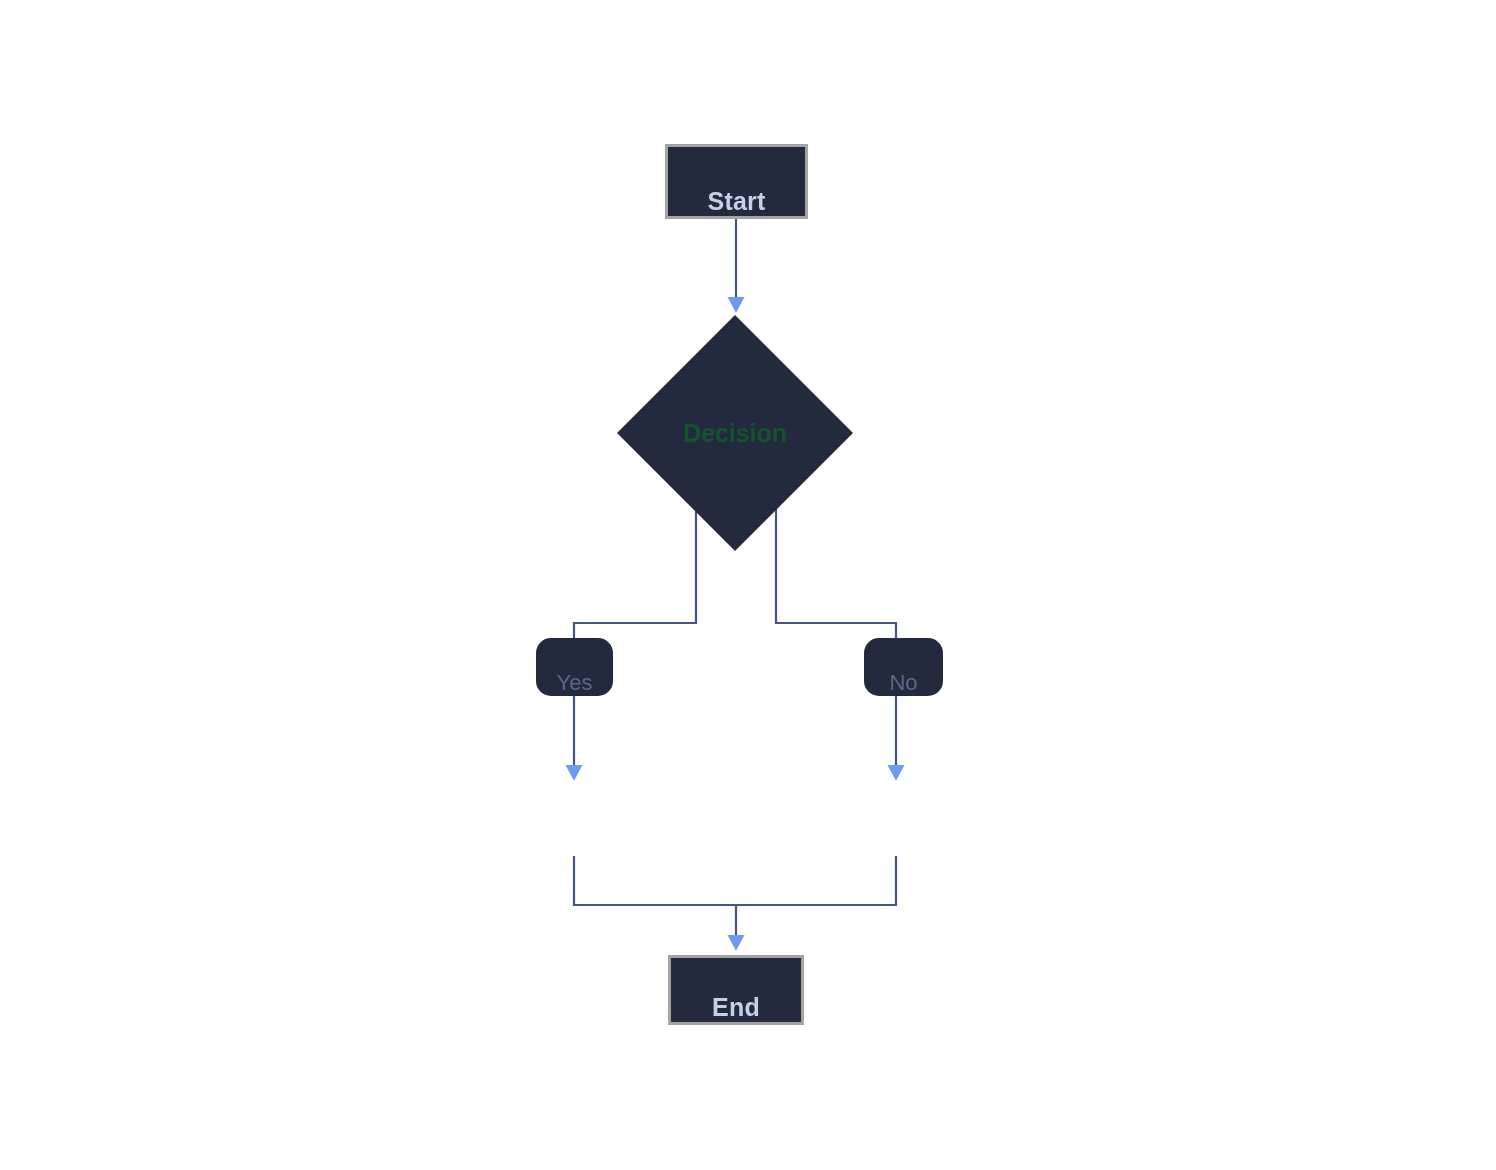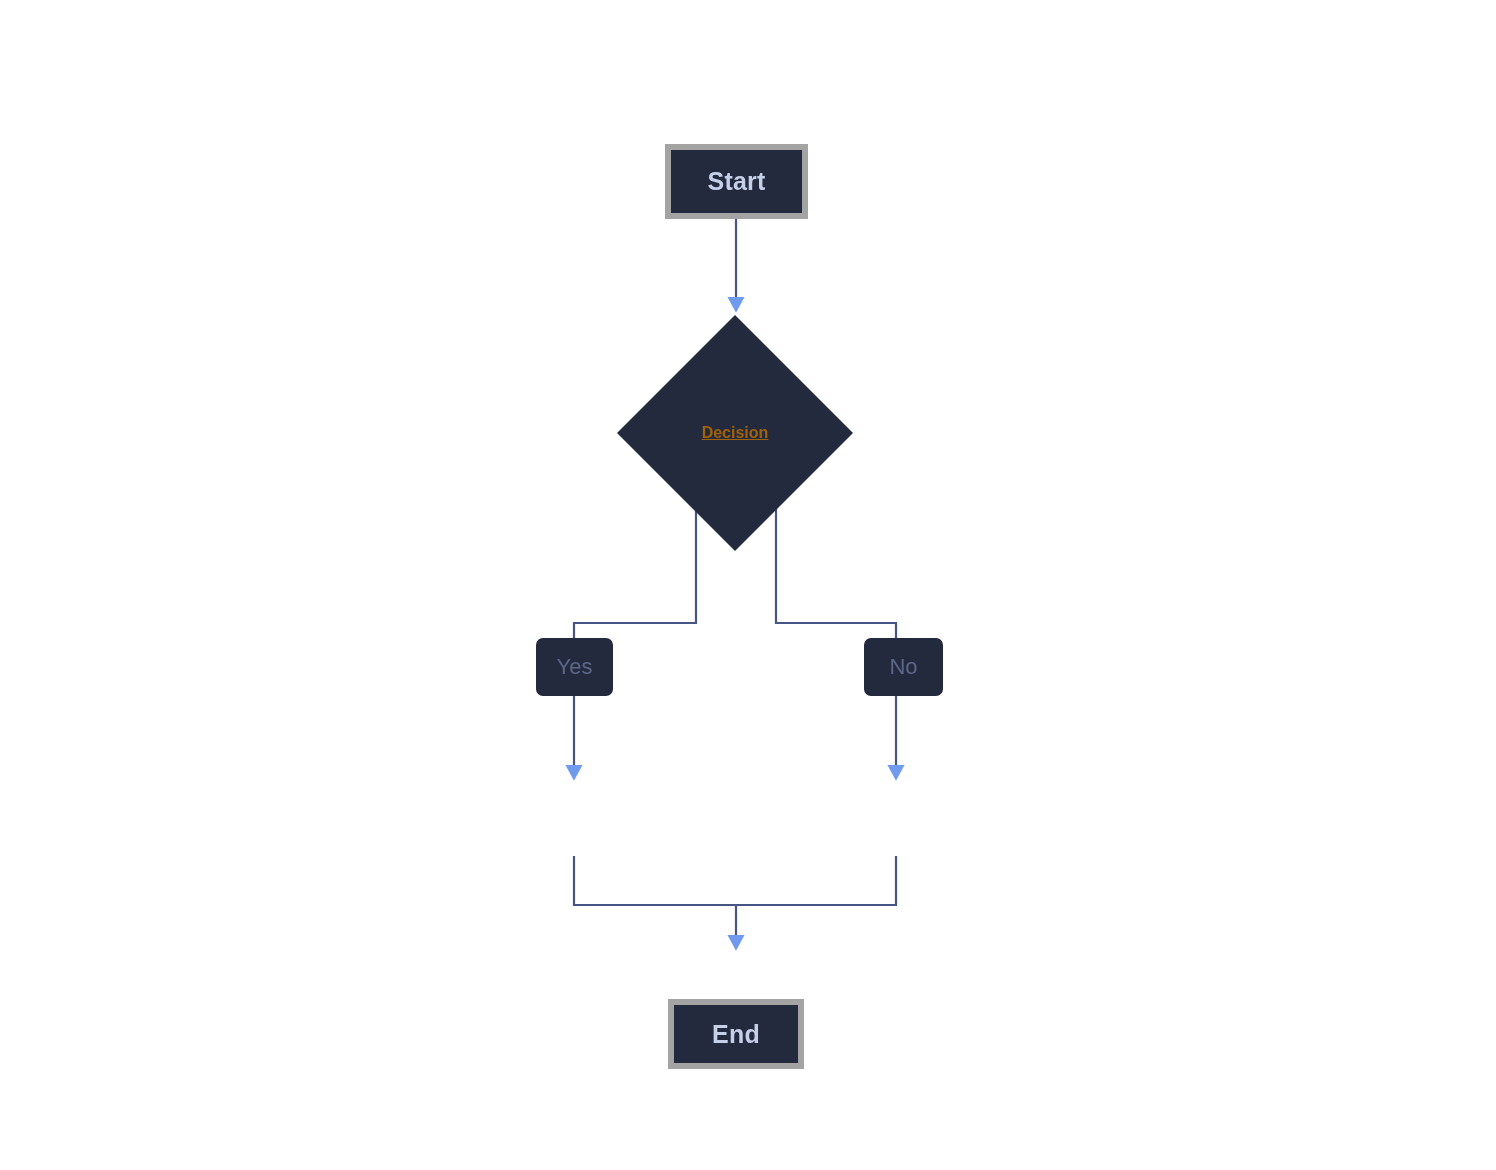--- a/index.html
+++ b/index.html
@@ -23,33 +23,33 @@
     position: absolute;
     left: 0;
     top: 0;
     width: 1496px;
     height: 1170px;
   }
   .node {
     position: absolute;
     box-sizing: border-box;
     background: #242a3d;
-    border: 6px solid #a3a3a3;
+    border: 3px solid #a3a3a3;
     display: flex;
-    align-items: center;
+    align-items: flex-end;
     justify-content: center;
     color: #c5cfe8;
     font-size: 25px;
     font-weight: bold;
     letter-spacing: 0.2px;
     white-space: nowrap;
     z-index: 3;
   }
   .node-start  { left: 665px; top: 144px;  width: 143px; height: 75px; }
-  .node-end    { left: 668px; top: 955px;  width: 136px; height: 70px; margin-top: 44px; }
+  .node-end    { left: 668px; top: 955px;  width: 136px; height: 70px; }
   .node-do-a   { left: 455px; top: 785px;  width: 241px; height: 71px; }
   .node-do-b   { left: 748px; top: 785px;  width: 296px; height: 71px; }
 
   .node-decision {
     position: absolute;
     left: 617px;
     top: 315px;
     width: 236px;
     height: 236px;
     z-index: 3;
@@ -60,34 +60,33 @@
   .node-decision .diamond-shape {
     position: absolute;
     left: 0; top: 0;
     width: 100%; height: 100%;
     background: #242a3d;
     clip-path: polygon(50% 0%, 100% 50%, 50% 100%, 0% 50%);
   }
   .node-decision .diamond-label {
     position: relative;
     z-index: 1;
-    color: #a16207;
-    font-size: 16px;
+    color: #14532d;
+    font-size: 25px;
     font-weight: bold;
     white-space: nowrap;
-    text-decoration: underline;
   }
 
   .edge-label {
     position: absolute;
     box-sizing: border-box;
     background: #242a3d;
-    border-radius: 7px;
+    border-radius: 15px;
     display: flex;
-    align-items: center;
+    align-items: flex-end;
     justify-content: center;
     color: #5c6788;
     font-size: 22px;
     font-weight: normal;
     white-space: nowrap;
     z-index: 4;
   }
   .label-yes { left: 536px; top: 638px; width: 77px; height: 58px; }
   .label-no  { left: 864px; top: 638px; width: 79px; height: 58px; }
 </style>

